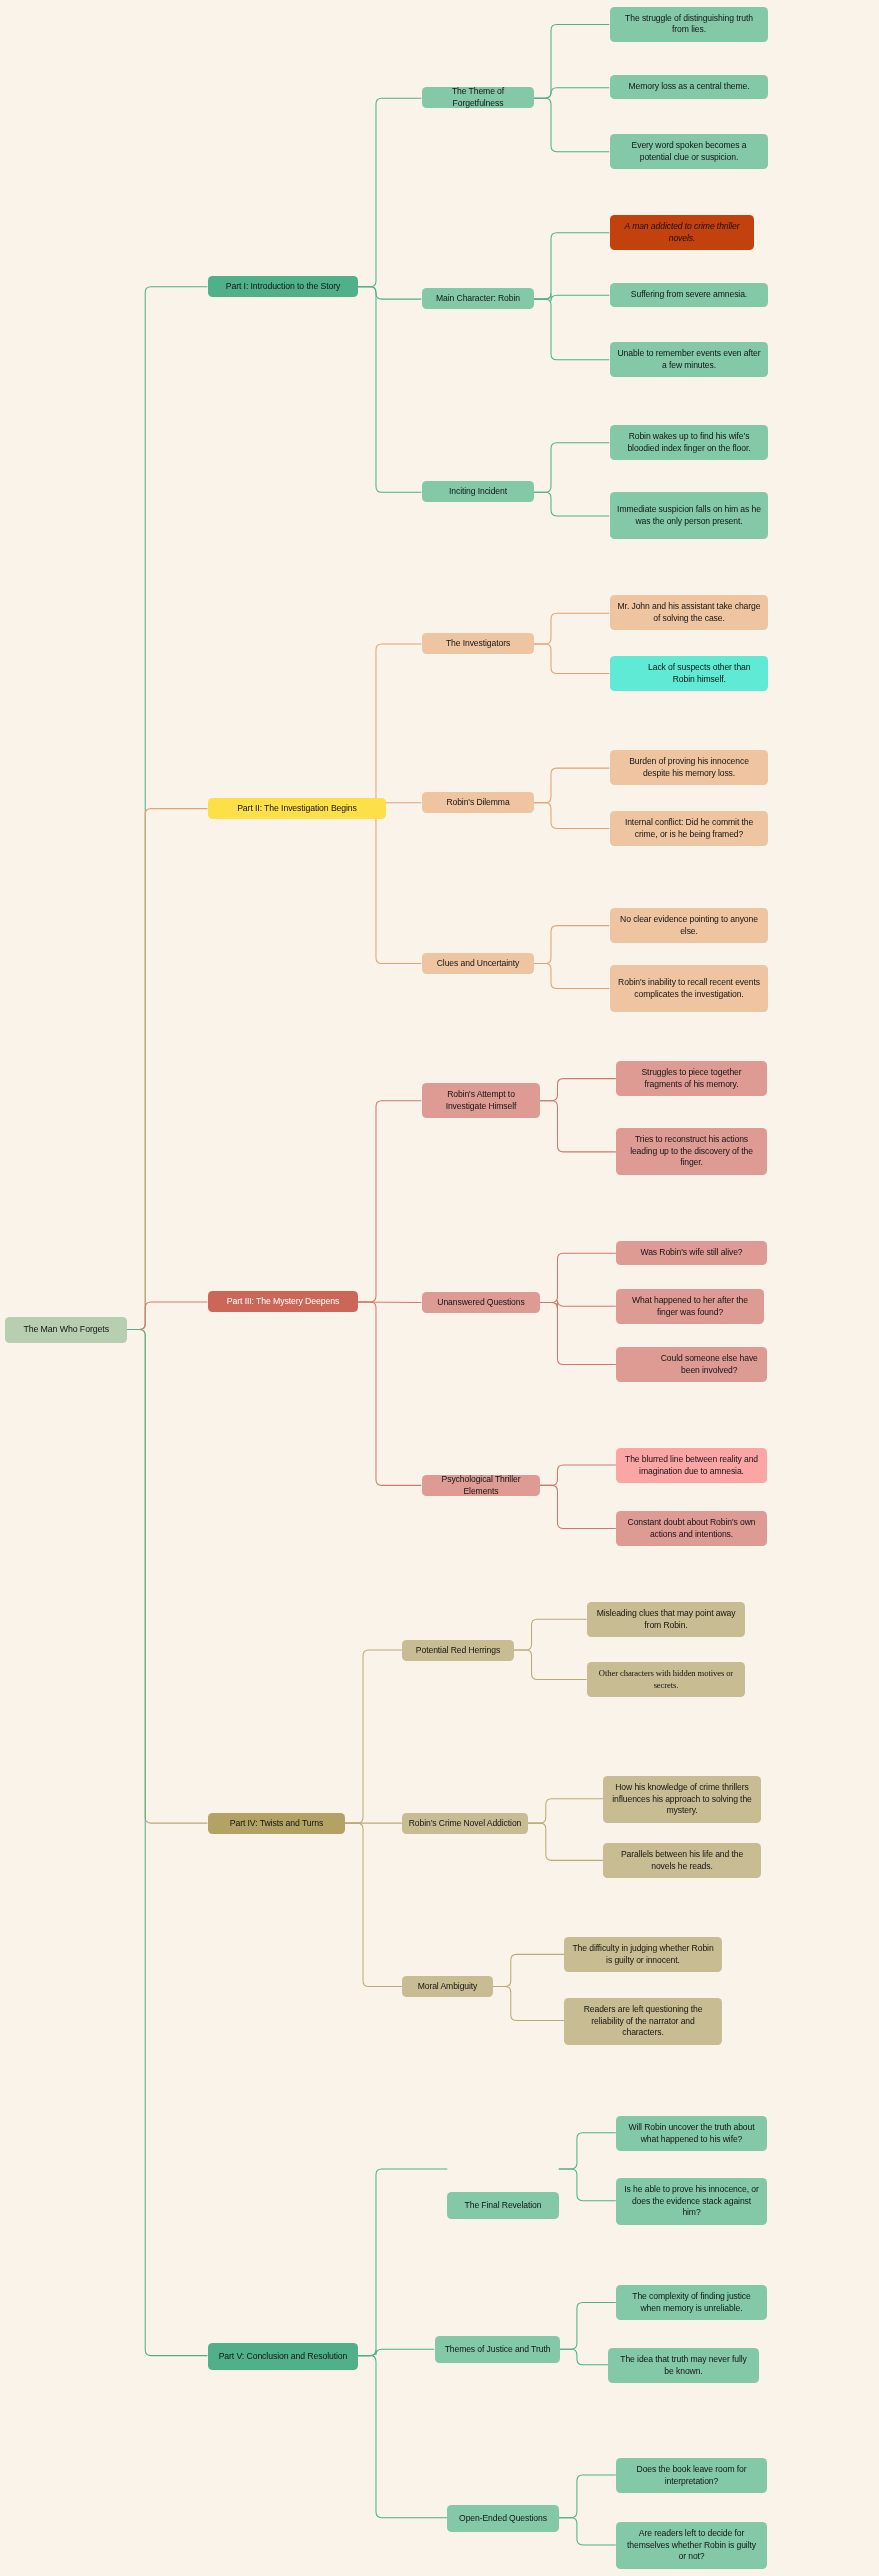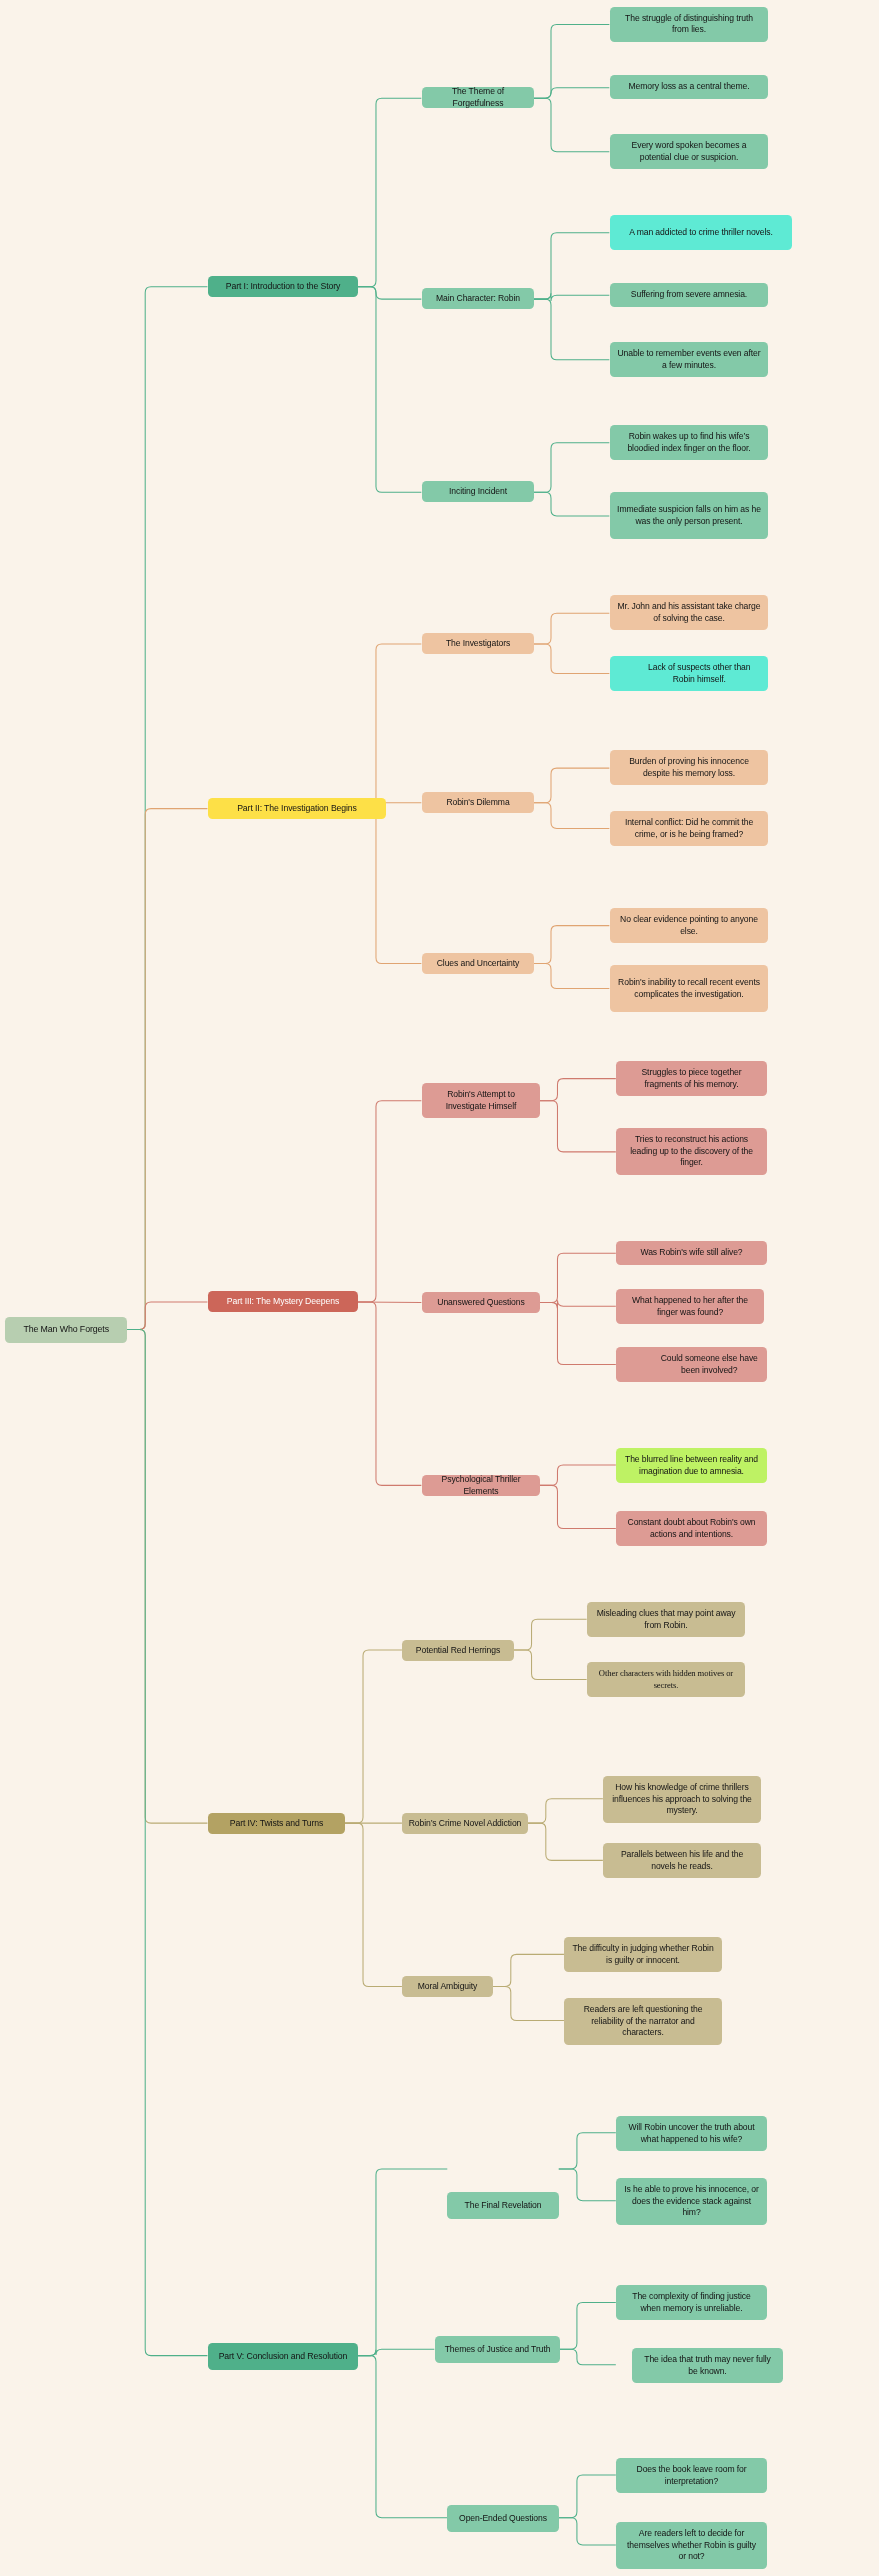--- a/index.html
+++ b/index.html
@@ -103,21 +103,21 @@
     </div>
     <div class="node" style="left: 610px; top: 75px; width: 158px; height: 24px; background: rgb(131, 201, 168); color: rgb(20, 20, 20);">
       <span>Memory loss as a central theme.</span>
     </div>
     <div class="node" style="left: 610px; top: 134px; width: 158px; height: 35px; background: rgb(131, 201, 168); color: rgb(20, 20, 20);">
       <span>Every word spoken becomes a potential clue or suspicion.</span>
     </div>
     <div class="node" style="left: 422px; top: 288px; width: 112px; height: 21.4px; background: rgb(131, 201, 168); color: rgb(20, 20, 20);">
       <span>Main Character: Robin</span>
     </div>
-    <div class="node" style="left: 610px; top: 215px; width: 182px; height: 35px; background: #5eead4; color: rgb(20, 20, 20);">
+    <div class="node" style="left: 610px; top: 215px; width: 144px; height: 35px; background: #c2410c; color: rgb(20, 20, 20); font-style: italic;">
       <span>A man addicted to crime thriller novels.</span>
     </div>
     <div class="node" style="left: 610px; top: 283px; width: 158px; height: 24px; background: rgb(131, 201, 168); color: rgb(20, 20, 20);">
       <span>Suffering from severe amnesia.</span>
     </div>
     <div class="node" style="left: 610px; top: 342px; width: 158px; height: 35px; background: rgb(131, 201, 168); color: rgb(20, 20, 20);">
       <span>Unable to remember events even after a few minutes.</span>
     </div>
     <div class="node" style="left: 422px; top: 481px; width: 112px; height: 21.4px; background: rgb(131, 201, 168); color: rgb(20, 20, 20);">
       <span>Inciting Incident</span>
@@ -178,21 +178,21 @@
     </div>
     <div class="node" style="left: 616px; top: 1289px; width: 148px; height: 35px; background: rgb(221, 155, 148); color: rgb(20, 20, 20);">
       <span>What happened to her after the finger was found?</span>
     </div>
     <div class="node" style="left: 616px; top: 1347px; width: 151px; height: 35px; background: rgb(221, 155, 148); color: rgb(20, 20, 20); padding-left: 42px;">
       <span>Could someone else have been involved?</span>
     </div>
     <div class="node" style="left: 422px; top: 1475px; width: 118px; height: 21.4px; background: rgb(221, 155, 148); color: rgb(20, 20, 20);">
       <span>Psychological Thriller Elements</span>
     </div>
-    <div class="node" style="left: 616px; top: 1448px; width: 151px; height: 35px; background: #bef264; color: rgb(20, 20, 20); justify-content: center;">
+    <div class="node" style="left: 616px; top: 1448px; width: 151px; height: 35px; background: #fca5a5; color: rgb(20, 20, 20); justify-content: center;">
       <span>The blurred line between reality and imagination due to amnesia.</span>
     </div>
     <div class="node" style="left: 616px; top: 1511px; width: 151px; height: 35px; background: rgb(221, 155, 148); color: rgb(20, 20, 20);">
       <span>Constant doubt about Robin's own actions and intentions.</span>
     </div>
     <div class="node lvl1" style="left: 208px; top: 1813px; width: 137px; height: 21.4px; background: rgb(179, 162, 99); color: rgb(20, 20, 20);">
       <span>Part IV: Twists and Turns</span>
     </div>
     <div class="node" style="left: 402px; top: 1640px; width: 112px; height: 21.4px; background: rgb(200, 188, 146); color: rgb(20, 20, 20);">
       <span>Potential Red Herrings</span>
@@ -232,21 +232,21 @@
     </div>
     <div class="node" style="left: 616px; top: 2178px; width: 151px; height: 47px; background: rgb(131, 201, 168); color: rgb(20, 20, 20);">
       <span>Is he able to prove his innocence, or does the evidence stack against him?</span>
     </div>
     <div class="node" style="left: 435px; top: 2336px; width: 125px; height: 27px; background: rgb(131, 201, 168); color: rgb(20, 20, 20);">
       <span>Themes of Justice and Truth</span>
     </div>
     <div class="node" style="left: 616px; top: 2285px; width: 151px; height: 35px; background: rgb(131, 201, 168); color: rgb(20, 20, 20);">
       <span>The complexity of finding justice when memory is unreliable.</span>
     </div>
-    <div class="node" style="left: 632px; top: 2348px; width: 151px; height: 35px; background: rgb(131, 201, 168); color: rgb(20, 20, 20);">
+    <div class="node" style="left: 608px; top: 2348px; width: 151px; height: 35px; background: rgb(131, 201, 168); color: rgb(20, 20, 20);">
       <span>The idea that truth may never fully be known.</span>
     </div>
     <div class="node" style="left: 447px; top: 2505px; width: 112px; height: 27px; background: rgb(131, 201, 168); color: rgb(20, 20, 20);">
       <span>Open-Ended Questions</span>
     </div>
     <div class="node" style="left: 616px; top: 2458px; width: 151px; height: 35px; background: rgb(131, 201, 168); color: rgb(20, 20, 20); text-align: center;">
       <span>Does the book leave room for interpretation?</span>
     </div>
     <div class="node" style="left: 616px; top: 2522px; width: 151px; height: 47px; background: rgb(131, 201, 168); color: rgb(20, 20, 20);">
       <span>Are readers left to decide for themselves whether Robin is guilty or not?</span>

